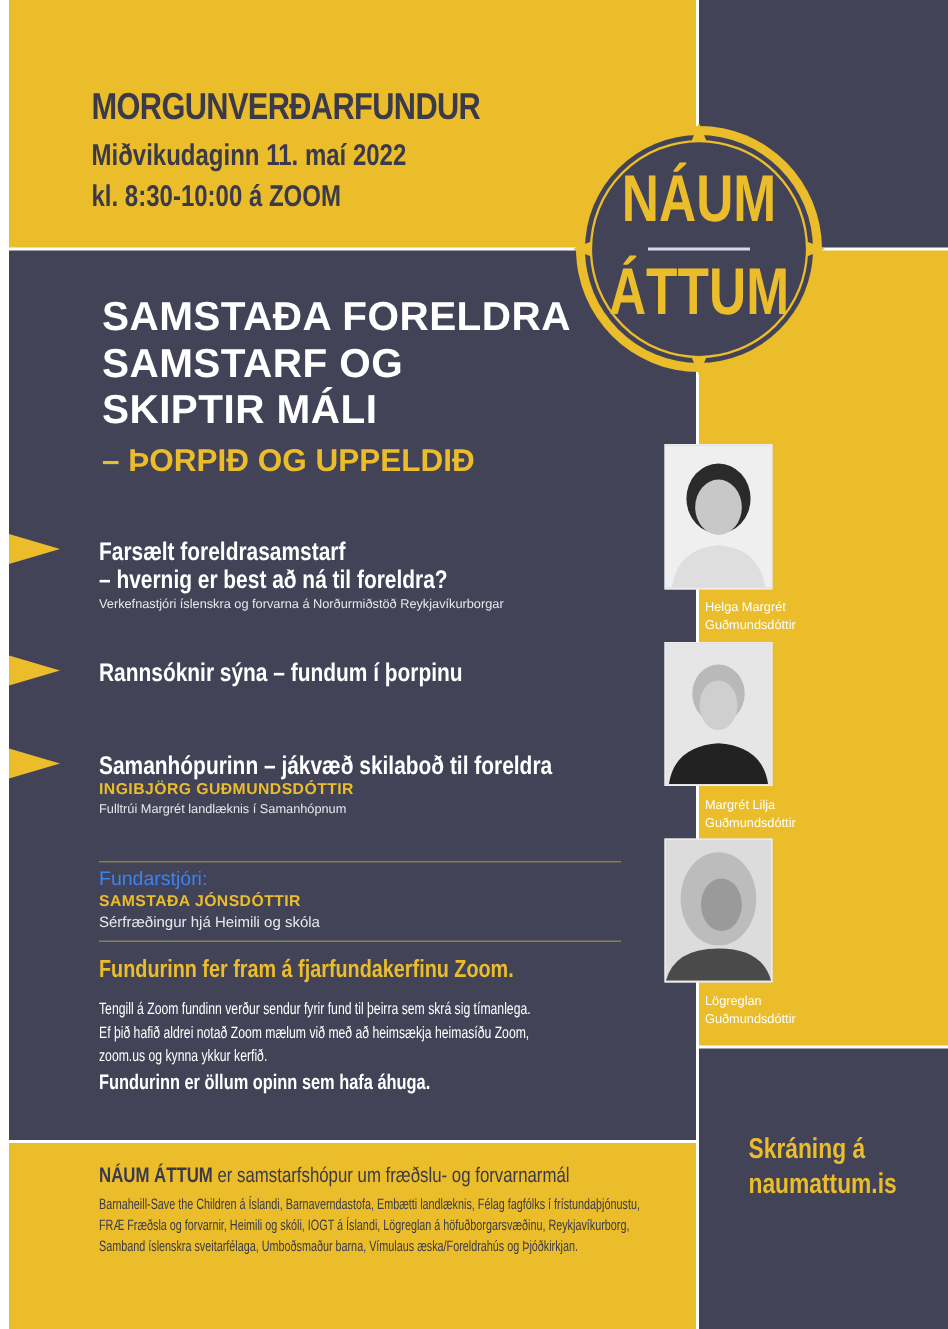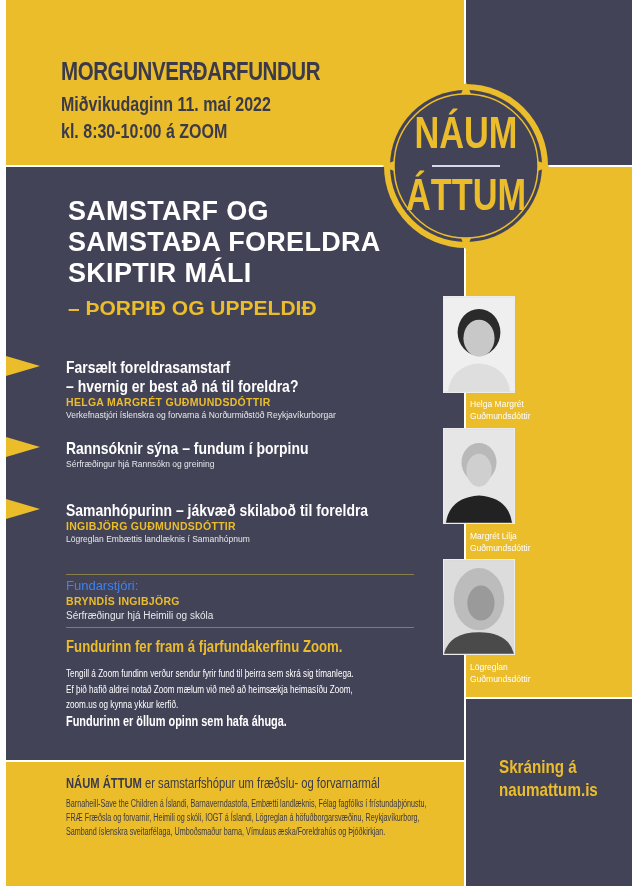--- a/index.html
+++ b/index.html
@@ -78,50 +78,48 @@
     <polygon points="86,170 81,158 91,158" fill="#ebbd2b"></polygon>
     <polygon points="2,86 14,81 14,91" fill="#ebbd2b"></polygon>
     <polygon points="170,86 158,81 158,91" fill="#ebbd2b"></polygon>
     <line x1="52" y1="86" x2="120" y2="86" stroke="#d8d8e8" stroke-width="2"></line>
   </svg>
   <div style="position:absolute;left:0;width:172px;top:28px;text-align:center;color:#ebbd2b;font-size:44px;font-weight:bold;transform:scaleX(0.78);transform-origin:center top;">NÁUM</div>
   <div style="position:absolute;left:0;width:172px;top:90px;text-align:center;color:#ebbd2b;font-size:44px;font-weight:bold;transform:scaleX(0.78);transform-origin:center top;">ÁTTUM</div>
 </div>
 
 <div class="main-title">
+  <div>SAMSTAÐA FORELDRA</div>
   <div>SAMSTARF OG</div>
-  <div>SAMSTAÐA FORELDRA</div>
   <div>SKIPTIR MÁLI</div>
 </div>
 <div class="main-sub">– ÞORPIÐ OG UPPELDIÐ</div>
 
 <div class="arrow" style="top:356px;"></div>
 <div class="talk" style="top:358px;">
   <div class="talk-title">Farsælt foreldrasamstarf</div>
   <div class="talk-title">– hvernig er best að ná til foreldra?</div>
-  <div class="talk-speaker">HELGA MARGRÉT GUÐMUNDSDÓTTIR</div>
   <div class="talk-role">Verkefnastjóri íslenskra og forvarna á Norðurmiðstöð Reykjavíkurborgar</div>
 </div>
 
 <div class="arrow" style="top:437px;"></div>
 <div class="talk" style="top:439px;">
   <div class="talk-title">Rannsóknir sýna – fundum í þorpinu</div>
-  <div class="talk-role">Sérfræðingur hjá Rannsókn og greining</div>
 </div>
 
 <div class="arrow" style="top:499px;"></div>
 <div class="talk" style="top:501px;">
   <div class="talk-title">Samanhópurinn – jákvæð skilaboð til foreldra</div>
   <div class="talk-speaker">INGIBJÖRG GUÐMUNDSDÓTTIR</div>
-  <div class="talk-role">Lögreglan Embættis landlæknis í Samanhópnum</div>
+  <div class="talk-role">Fulltrúi Margrét landlæknis í Samanhópnum</div>
 </div>
 
 <div class="rule" style="top:574px;"></div>
 <div class="mod-label">Fundarstjóri:</div>
-<div class="mod-name">BRYNDÍS INGIBJÖRG</div>
+<div class="mod-name">SAMSTAÐA JÓNSDÓTTIR</div>
 <div class="mod-role">Sérfræðingur hjá Heimili og skóla</div>
 <div class="rule" style="top:627px;"></div>
 
 <div class="zoom-head">Fundurinn fer fram á fjarfundakerfinu Zoom.</div>
 <div class="zoom-body">
   <div>Tengill á Zoom fundinn verður sendur fyrir fund til þeirra sem skrá sig tímanlega.</div>
   <div>Ef þið hafið aldrei notað Zoom mælum við með að heimsækja heimasíðu Zoom,</div>
   <div>zoom.us og kynna ykkur kerfið.</div>
 </div>
 <div class="zoom-open">Fundurinn er öllum opinn sem hafa áhuga.</div>

